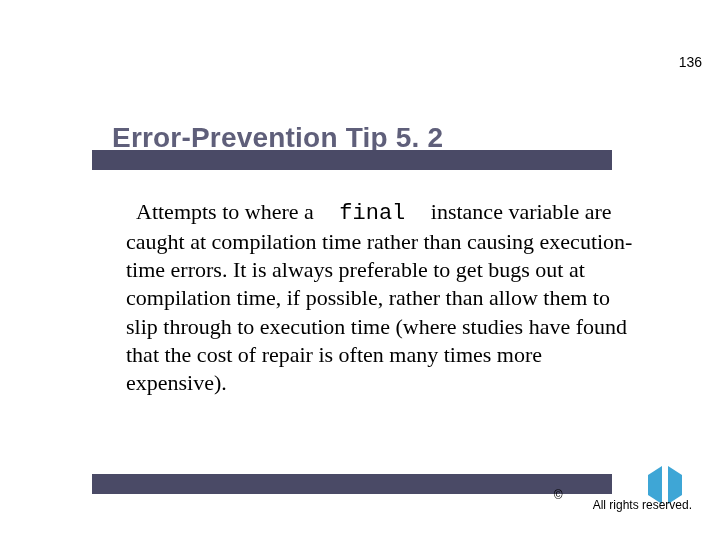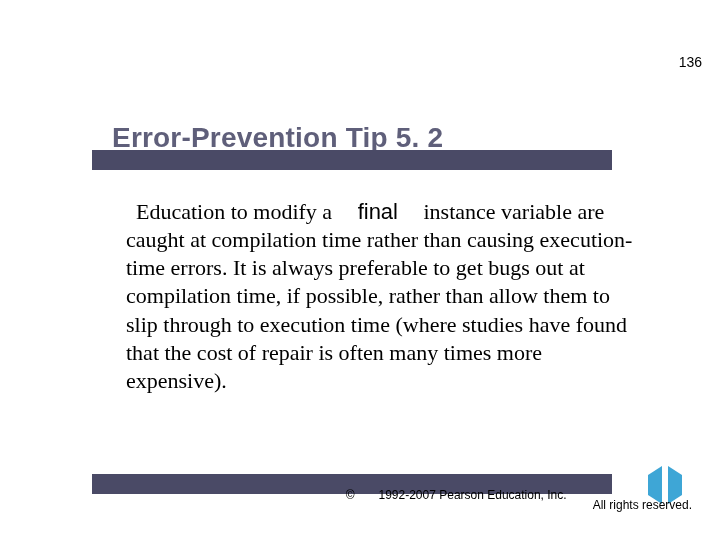--- a/index.html
+++ b/index.html
@@ -3,21 +3,21 @@
 <meta charset="utf-8">
 <style>
   * { margin: 0; padding: 10px; box-sizing: border-box; }
   html, body { width: 720px; height: 540px; background: #ffffff; font-family: Arial, Helvetica, sans-serif; overflow: hidden; }
   .slide { position: relative; width: 720px; height: 540px; background: #ffffff; }
   .page-number { position: absolute; top: 24px; right: 28px; font-size: 14px; color: #000; }
   .title-block { position: absolute; top: 82px; left: 72px; right: 72px; }
   .title { font-size: 28px; font-weight: bold; color: #5f5f7a; letter-spacing: 0.2px; }
   .rule-top { position: absolute; top: 130px; left: 72px; width: 520px; height: 3px; background: #4a4a66; }
   .body-text { position: absolute; top: 168px; left: 96px; width: 530px; font-family: "Times New Roman", Times, serif; font-size: 22px; color: #000; line-height: 1.28; }
-  .body-text .mono { font-family: Liberation Sans, sans-serif; }
+  .body-text .mono { font-family: Liberation Mono, monospace; }
   .rule-bottom { position: absolute; top: 454px; left: 72px; width: 520px; height: 3px; background: #4a4a66; }
   .footer { position: absolute; bottom: 28px; right: 28px; font-size: 12px; color: #000; display: flex; align-items: center; gap: 0; }
   .footer .copy { margin-right: 4px; }
   .footer .rights { margin-left: 6px; margin-top: 20px; }
   .nav { position: absolute; bottom: 46px; right: 28px; display: flex; gap: 6px; }
   .nav .tri { width: 0; height: 0; display: inline-block; }
   .tri-left { border-top: 9px solid transparent; border-bottom: 9px solid transparent; border-right: 14px solid #3ea6d6; }
   .tri-right { border-top: 9px solid transparent; border-bottom: 9px solid transparent; border-left: 14px solid #3ea6d6; }
 </style>
 </head>
@@ -27,29 +27,28 @@
 
   <div class="page-number">136</div>
 
   <div class="title-block">
     <div class="title">Error-Prevention Tip 5. 2</div>
   </div>
 
   <div class="rule-top"></div>
 
   <div class="body-text">
-    <span>Education to modify a </span><span class="mono">final</span><span> instance variable are caught at compilation time rather than causing execution-time errors. It is always preferable to get bugs out at compilation time, if possible, rather than allow them to slip through to execution time (where studies have found that the cost of repair is often many times more expensive).</span>
+    <span>Attempts to where a </span><span class="mono">final</span><span> instance variable are caught at compilation time rather than causing execution-time errors. It is always preferable to get bugs out at compilation time, if possible, rather than allow them to slip through to execution time (where studies have found that the cost of repair is often many times more expensive).</span>
   </div>
 
   <div class="rule-bottom"></div>
 
   <div class="nav">
     <span class="tri tri-left" title="previous"></span>
     <span class="tri tri-right" title="next"></span>
   </div>
 
   <div class="footer">
     <span class="copy">©</span>
-    <span> 1992-2007 Pearson Education, Inc.</span>
     <span class="rights">All rights reserved.</span>
   </div>
 
 </div>
 
 </body></html>

